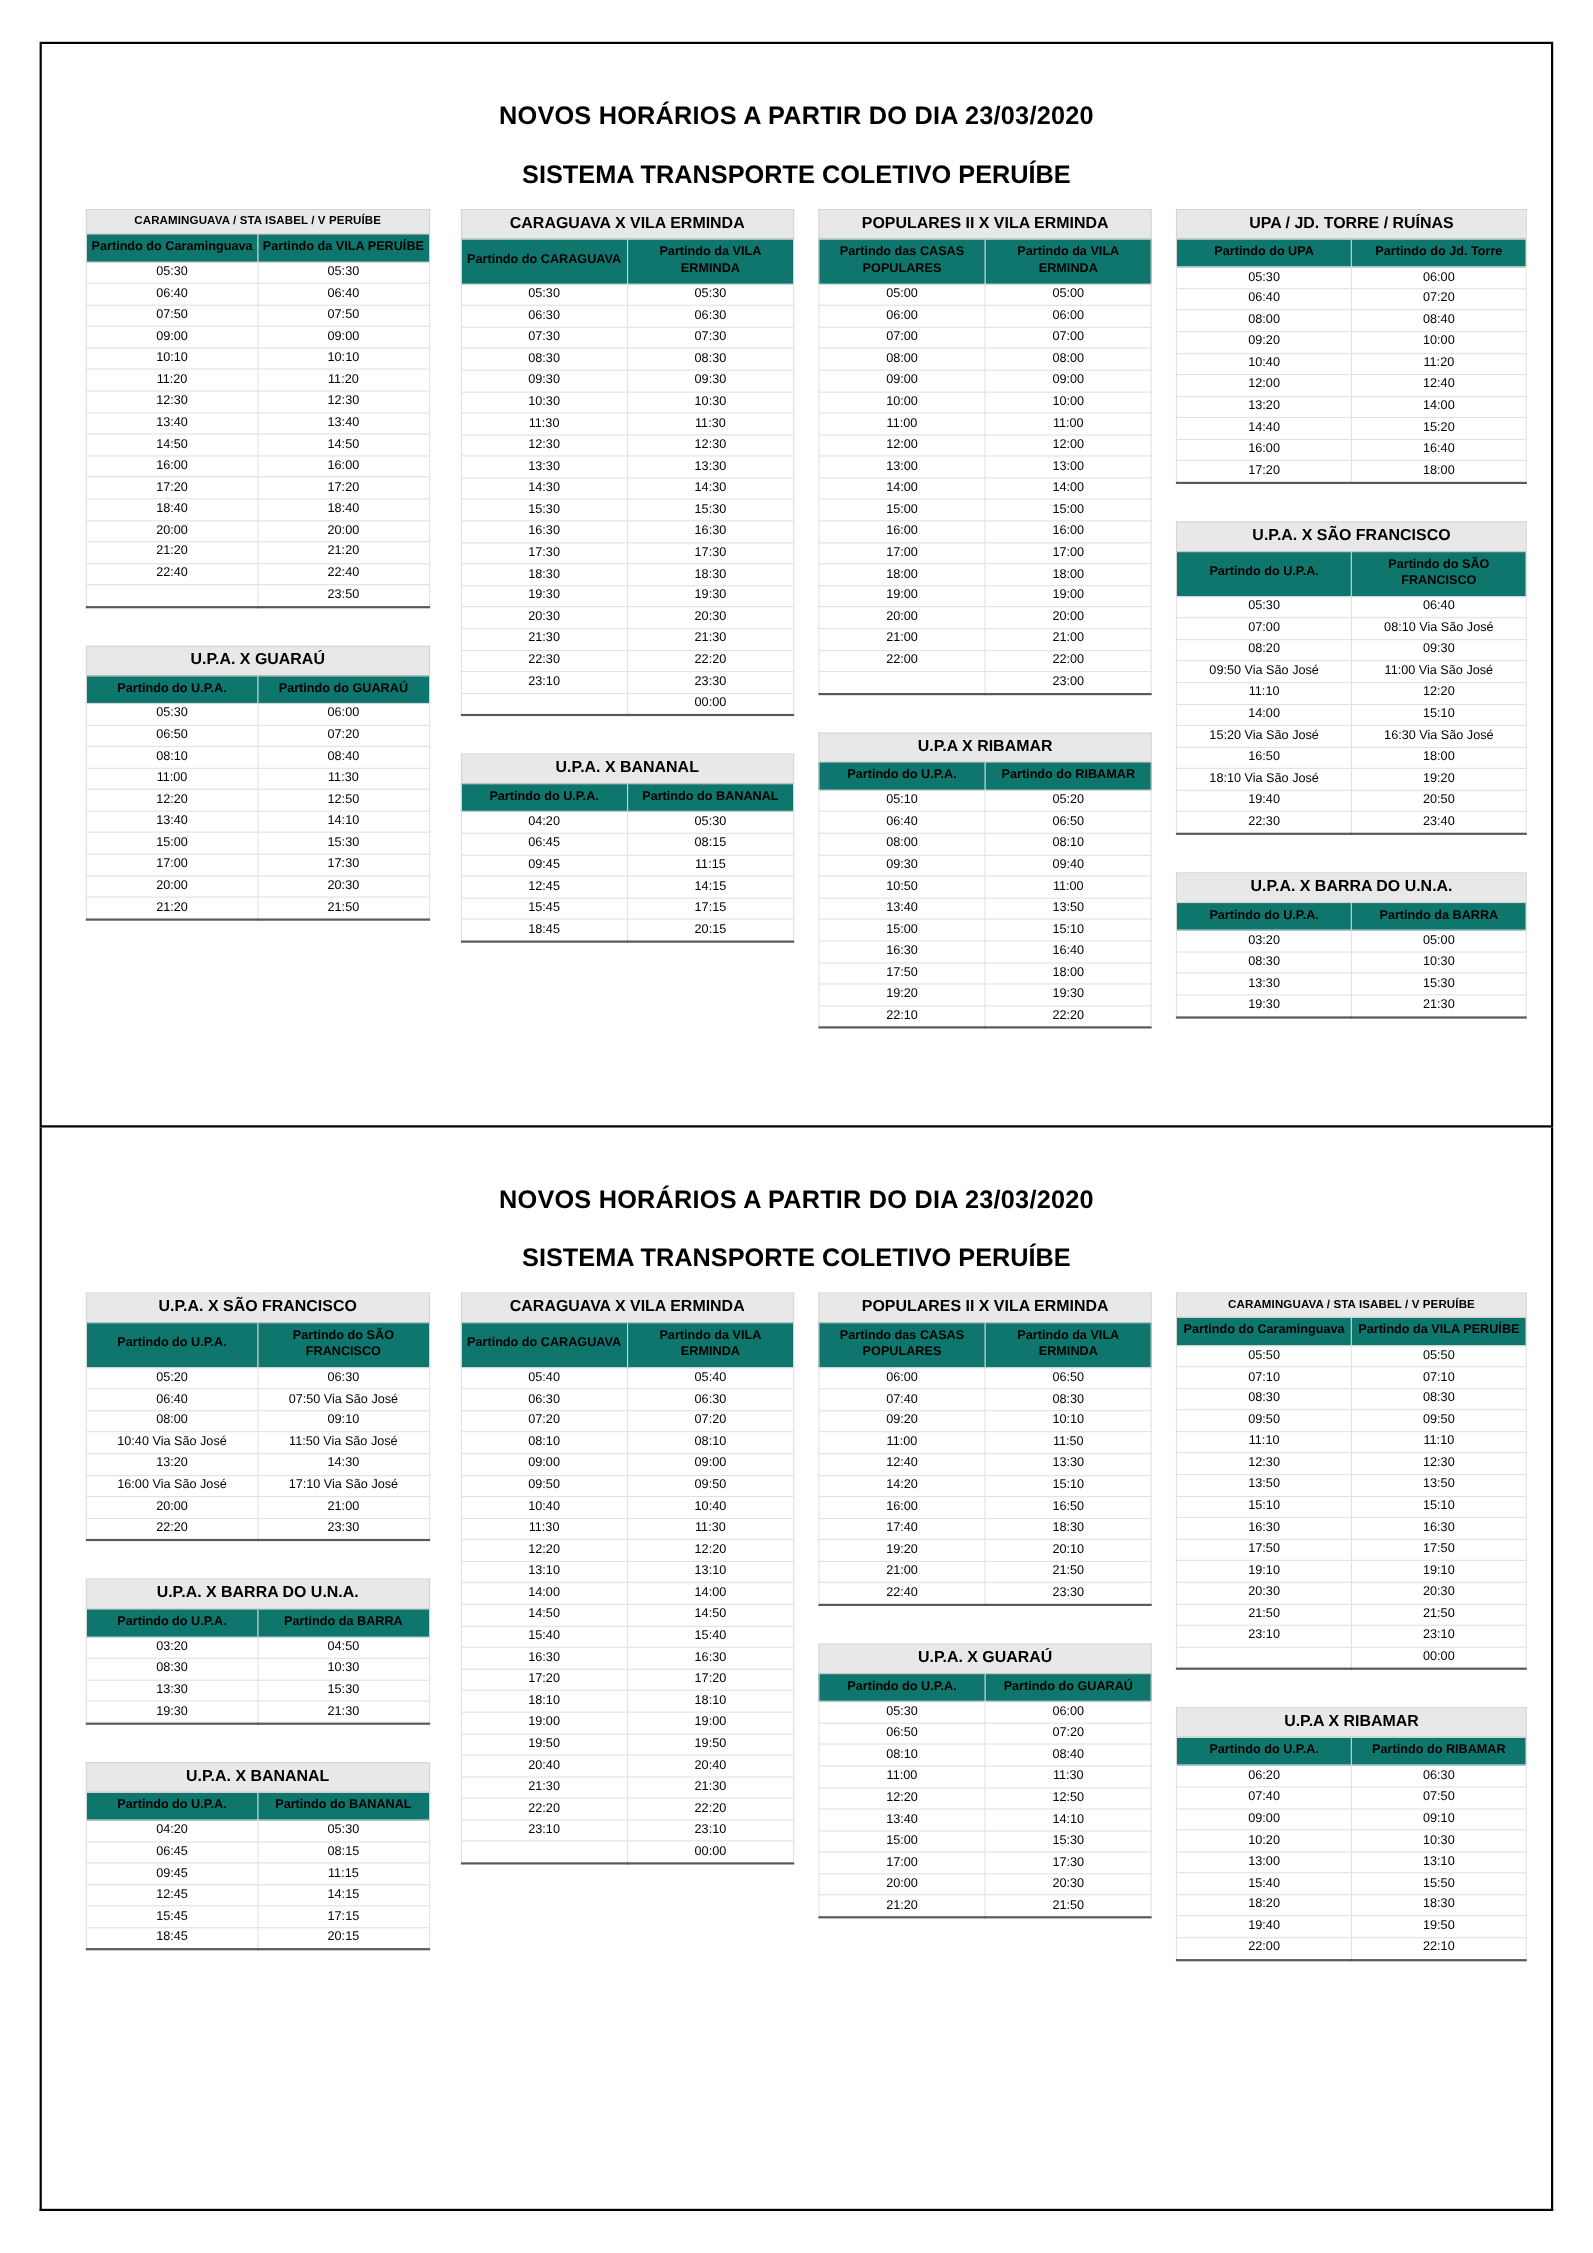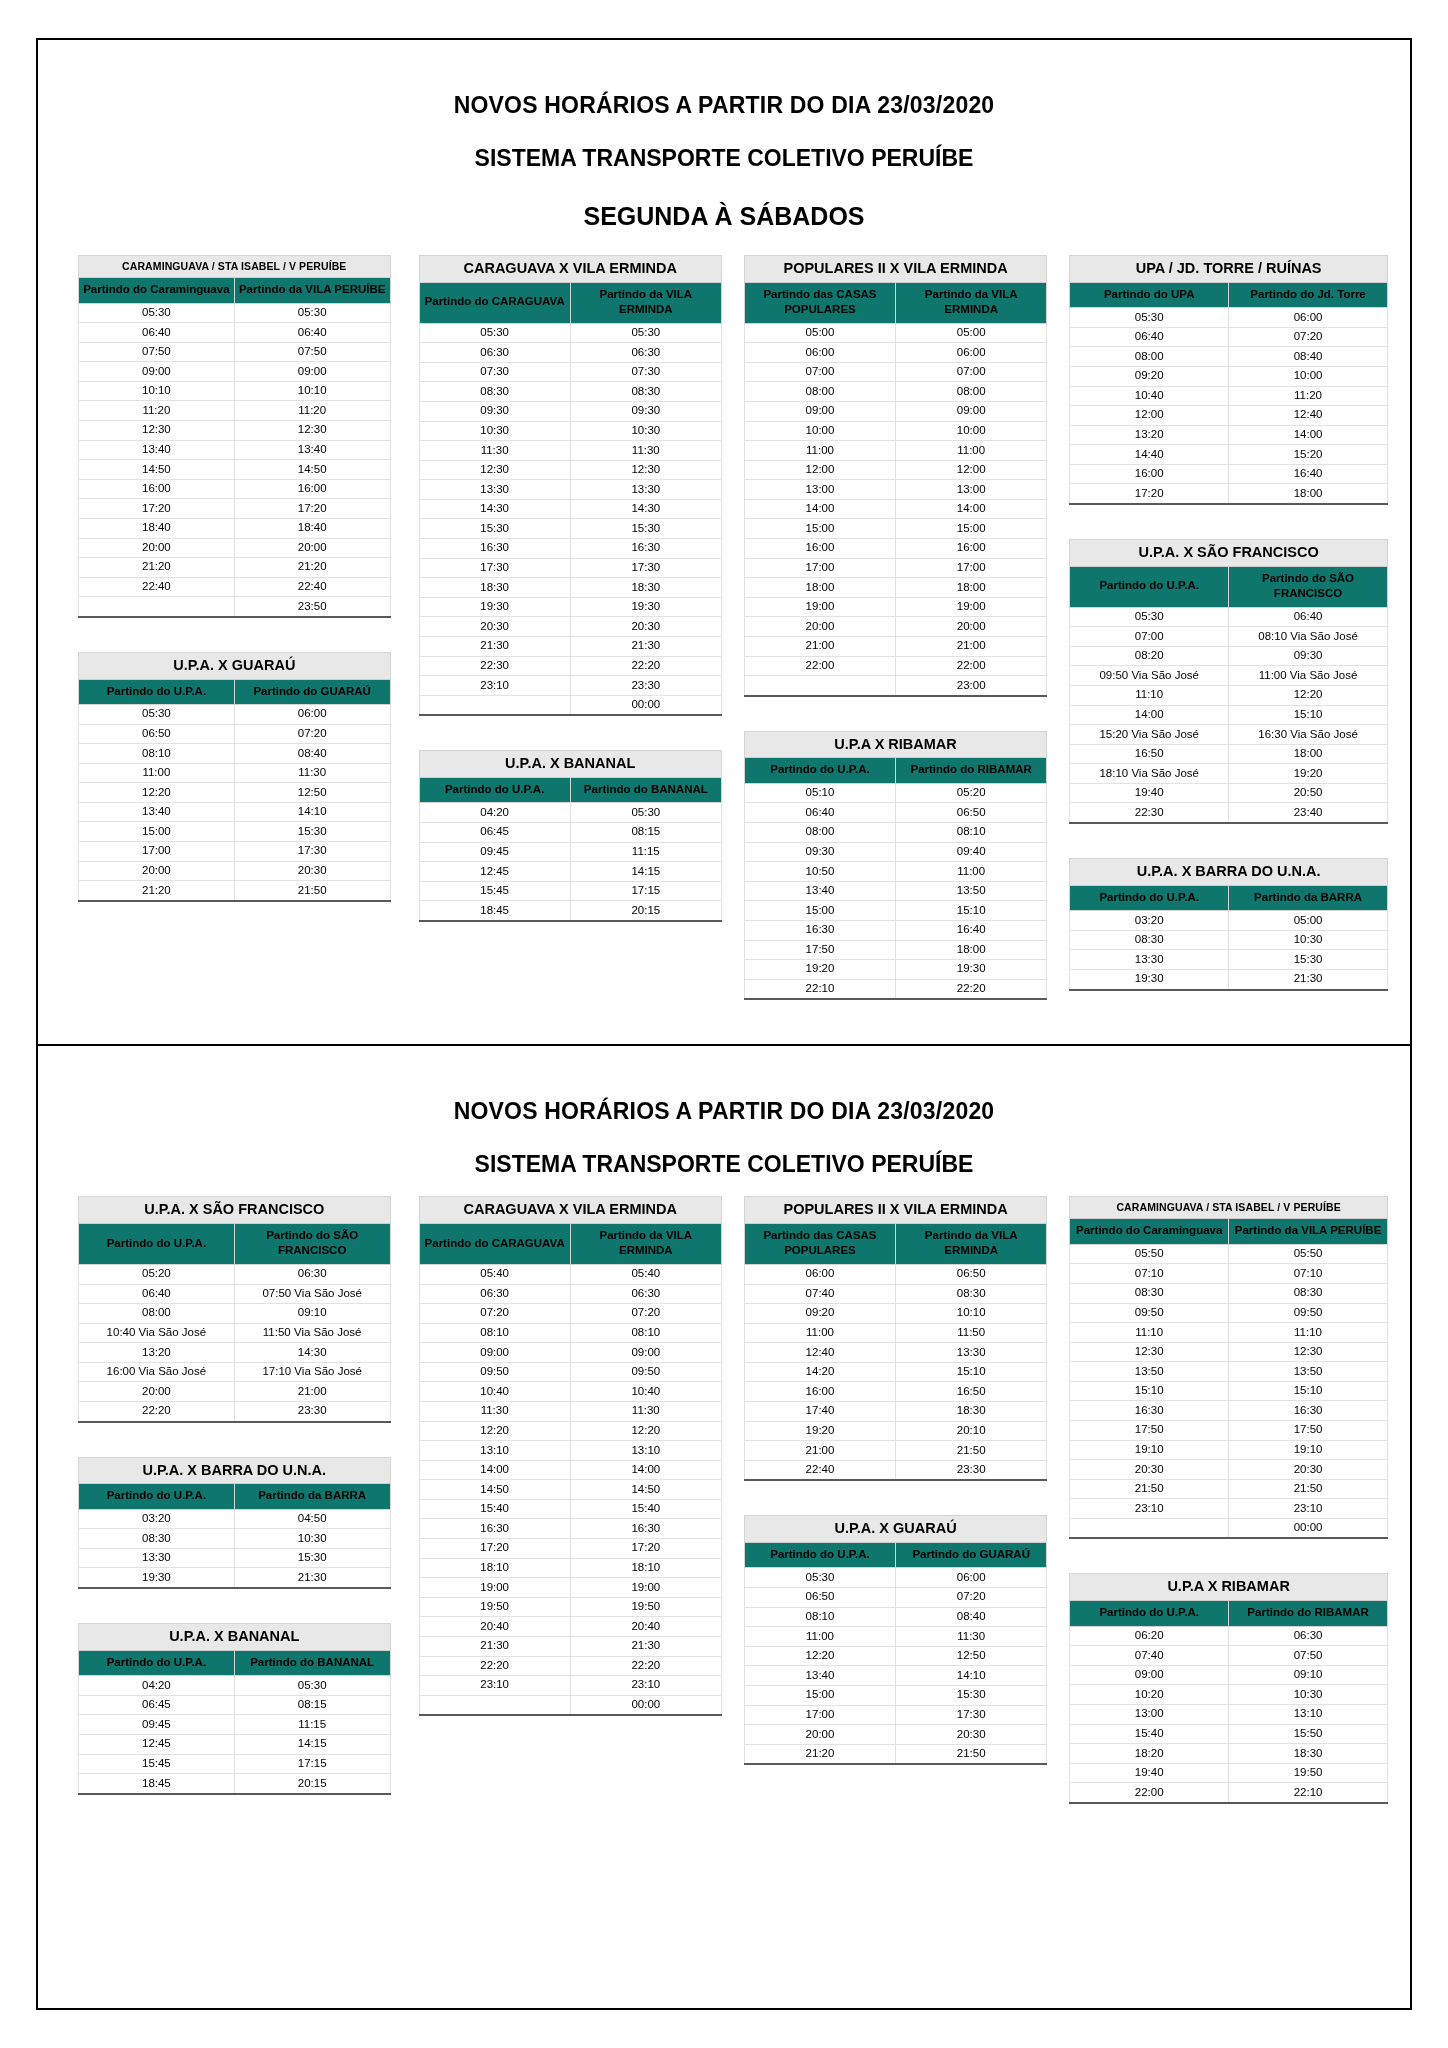--- a/index.html
+++ b/index.html
@@ -83,21 +83,20 @@
   table.tt td.empty { color:transparent; }
 </style>
 </head>
 <body>
 
 <div class="page">
   <div class="panel">
     <div class="titles">
       <div class="t1">NOVOS HORÁRIOS A PARTIR DO DIA 23/03/2020</div>
       <div class="t2">SISTEMA TRANSPORTE COLETIVO PERUÍBE</div>
-      <div class="t3">SEGUNDA À SÁBADOS</div>
     </div>
     <div class="cols">
       <div class="col c1">
           <table class="tt">
             <thead>
               <tr>
                 <td class="title-cell sm" colspan="2">CARAMINGUAVA / STA ISABEL / V PERUÍBE</td>
               </tr>
               <tr>
                 <th class="hdr">Partindo do Caraminguava</th>

